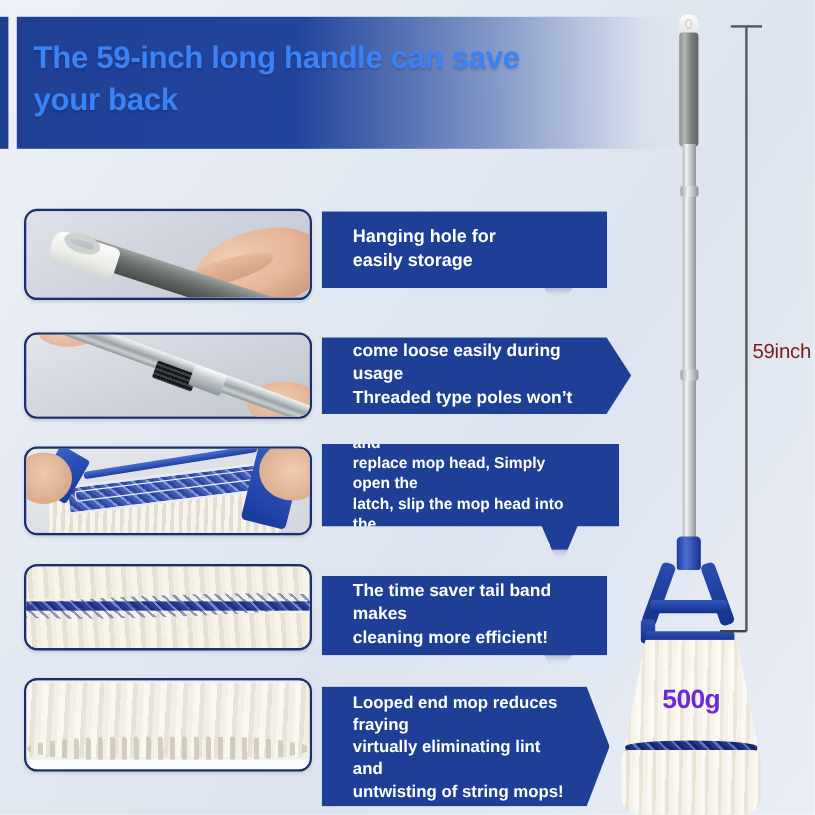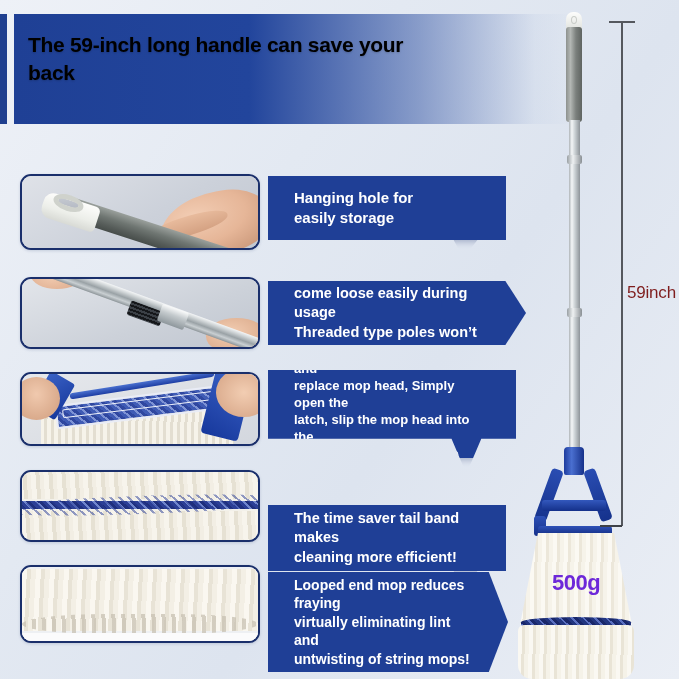--- a/index.html
+++ b/index.html
@@ -15,21 +15,21 @@
   .hdr-accent {
     position:absolute; left:0; top:14px; width:7px; height:110px;
     background:#1f3f8f;
   }
   .hdr-band {
     position:absolute; left:14px; top:14px; width:560px; height:110px;
     background:linear-gradient(to right,#1f4095 0%,#22459c 42%,rgba(60,92,168,0.55) 72%,rgba(110,140,200,0.07) 93%,rgba(255,255,255,0) 100%);
   }
   .hdr-text {
     position:absolute; left:28px; top:31px; width:420px;
-    color:#000000; font-size:21px; line-height:1.33; font-weight:bold;
+    color:#3b82f6; font-size:26px; line-height:1.33; font-weight:bold;
     letter-spacing:-0.3px;
     text-shadow:0 1px 2px rgba(0,0,0,.18);
   }
 
   
   .photo {
     position:absolute; border:2px solid #1a2f6b; border-radius:11px;
     overflow:hidden; background:#d9dde6;
     box-shadow:0 1px 3px rgba(40,60,110,.18);
   }
@@ -250,21 +250,21 @@
     </div>
   </div>
 
   <div class="photo" style="left:20px;top:470px;width:240px;height:72px;">
     <div class="ph-inner">
       <div class="p4-bg"></div>
         <div class="p4-band"></div>
         <div class="p4-wave"></div>
     </div>
   </div>
-  <div class="callout tab-down" style="left:268px;top:505px;width:238px;height:66px;font-size:14.5px;line-height:1.32;">
+  <div class="callout tab-down" style="left:268px;top:480px;width:238px;height:66px;font-size:14.5px;line-height:1.32;">
     <div>
       <span>The time saver tail band makes</span>
       <span>cleaning more efficient!</span>
     </div>
   </div>
 
   <div class="photo" style="left:20px;top:565px;width:240px;height:78px;">
     <div class="ph-inner">
       <div class="p5-bg"></div>
         <div class="p5-str"></div>

